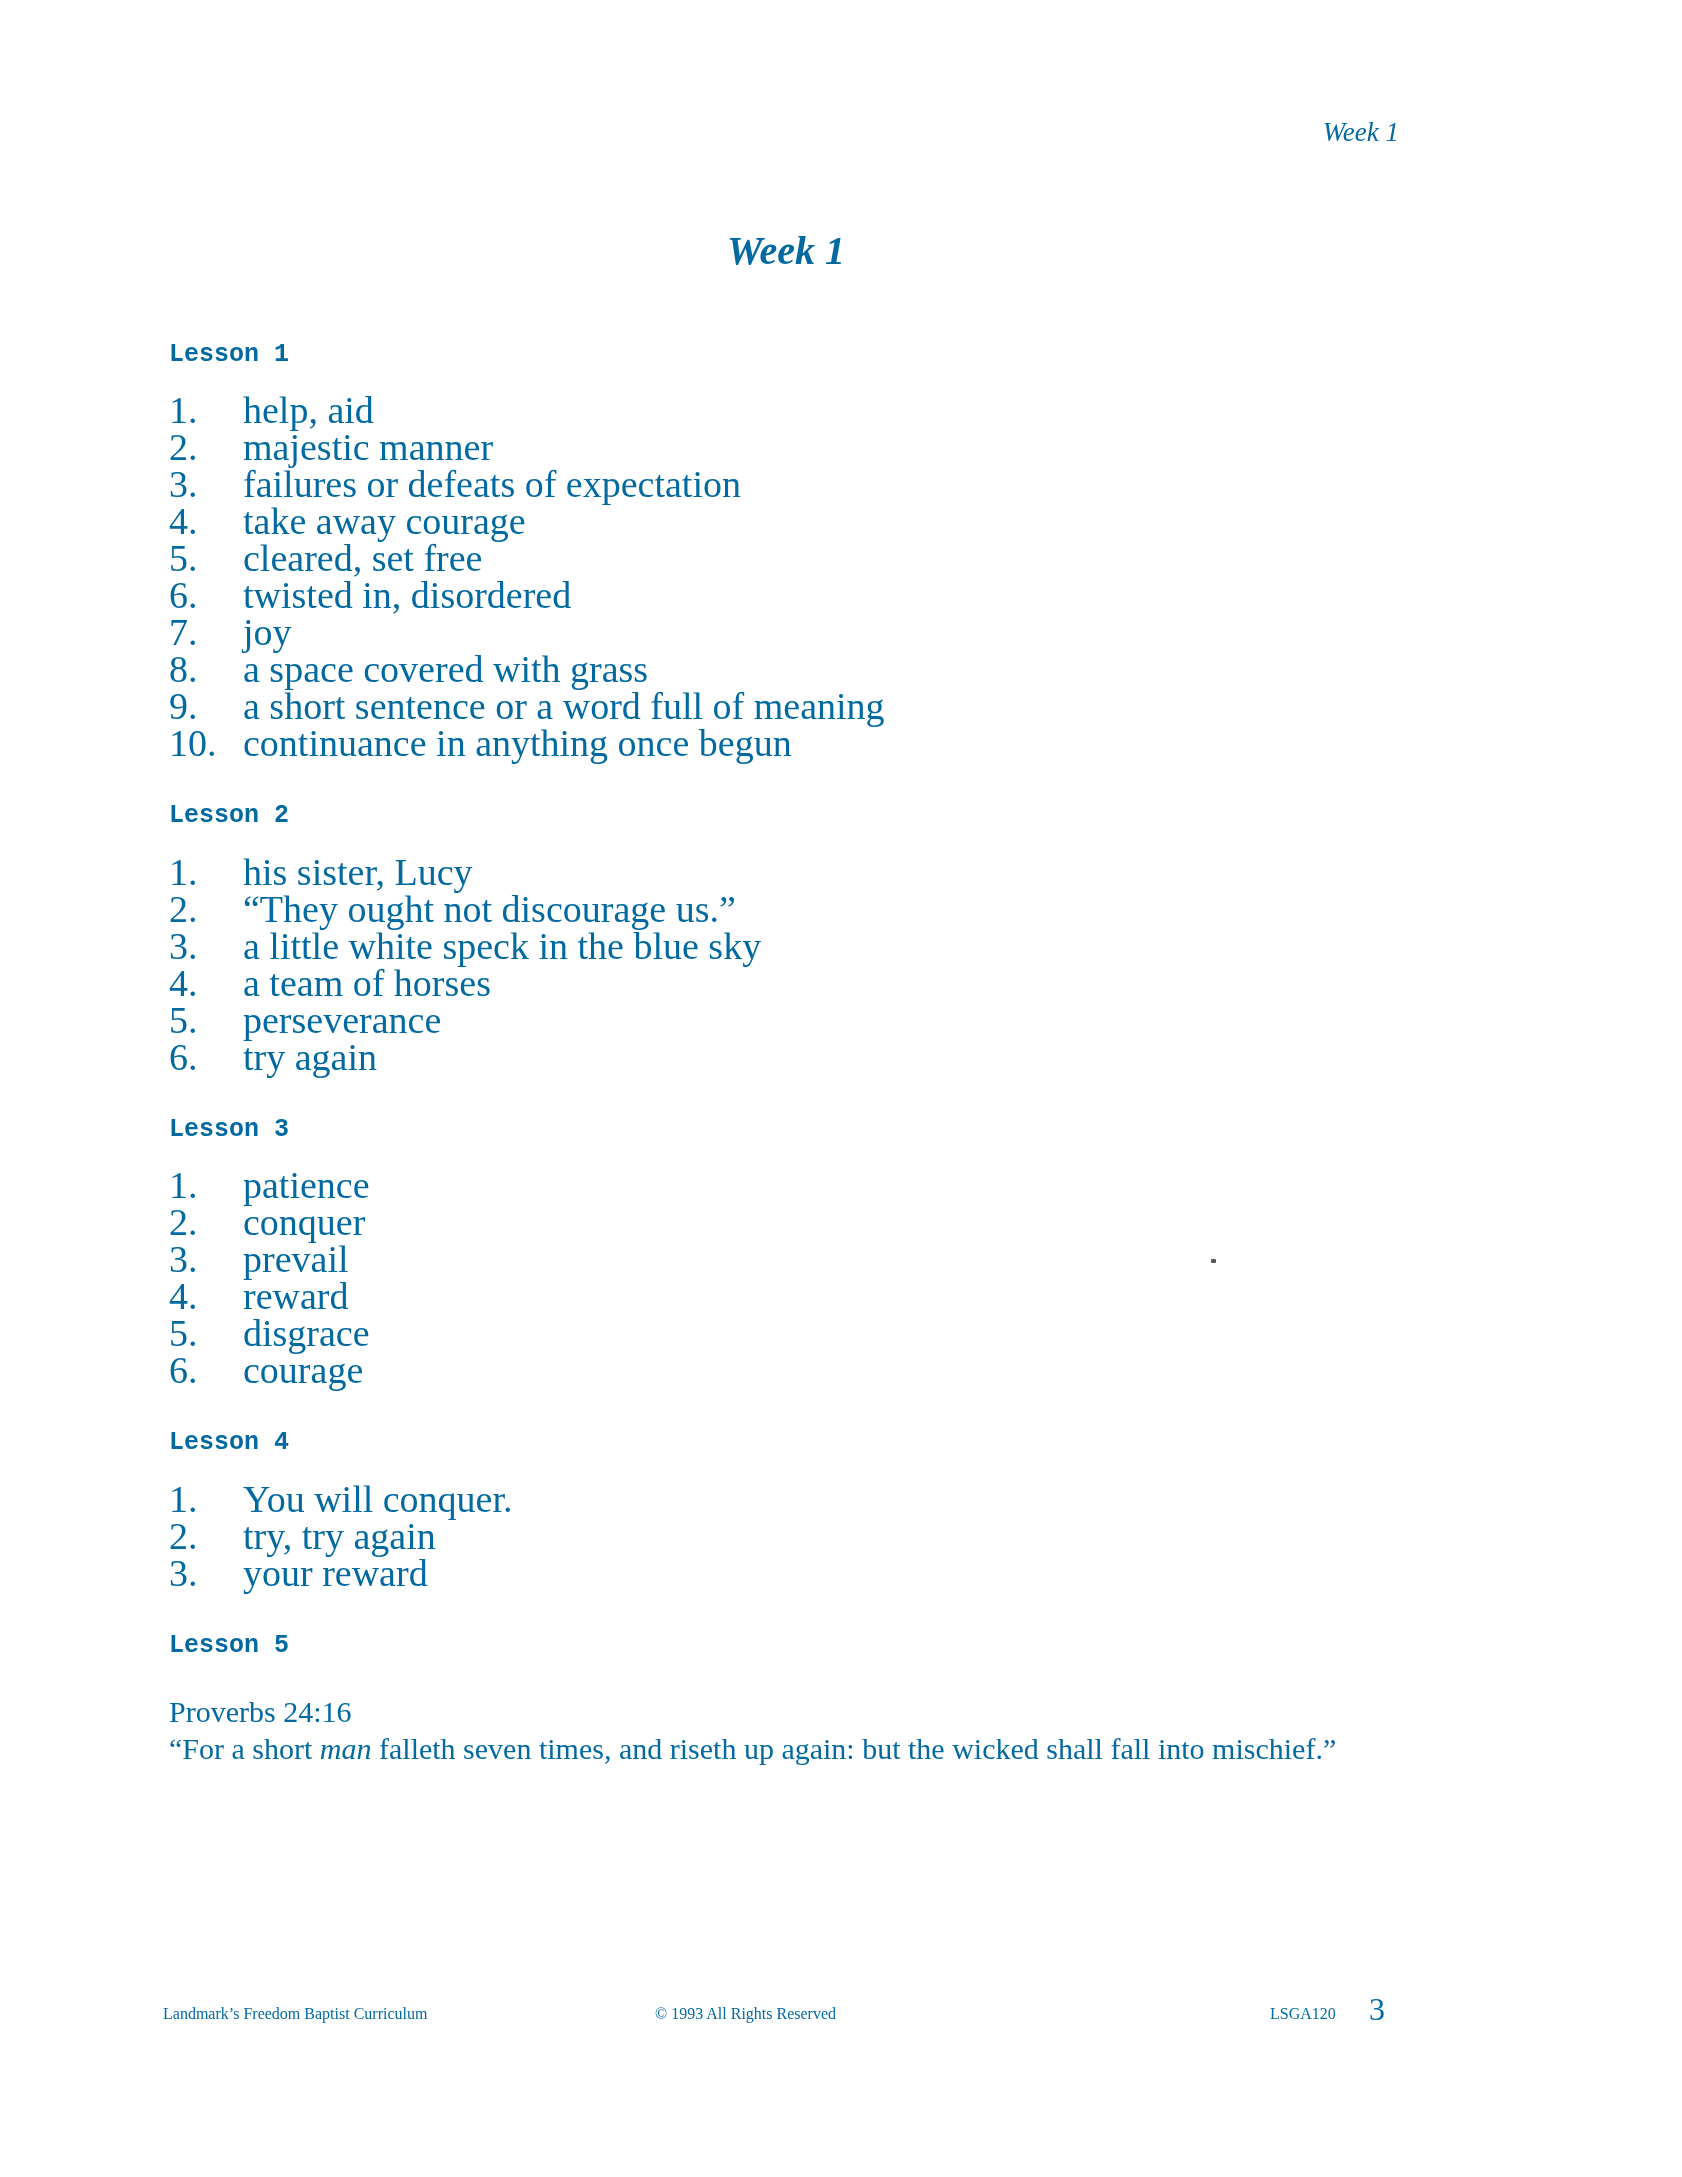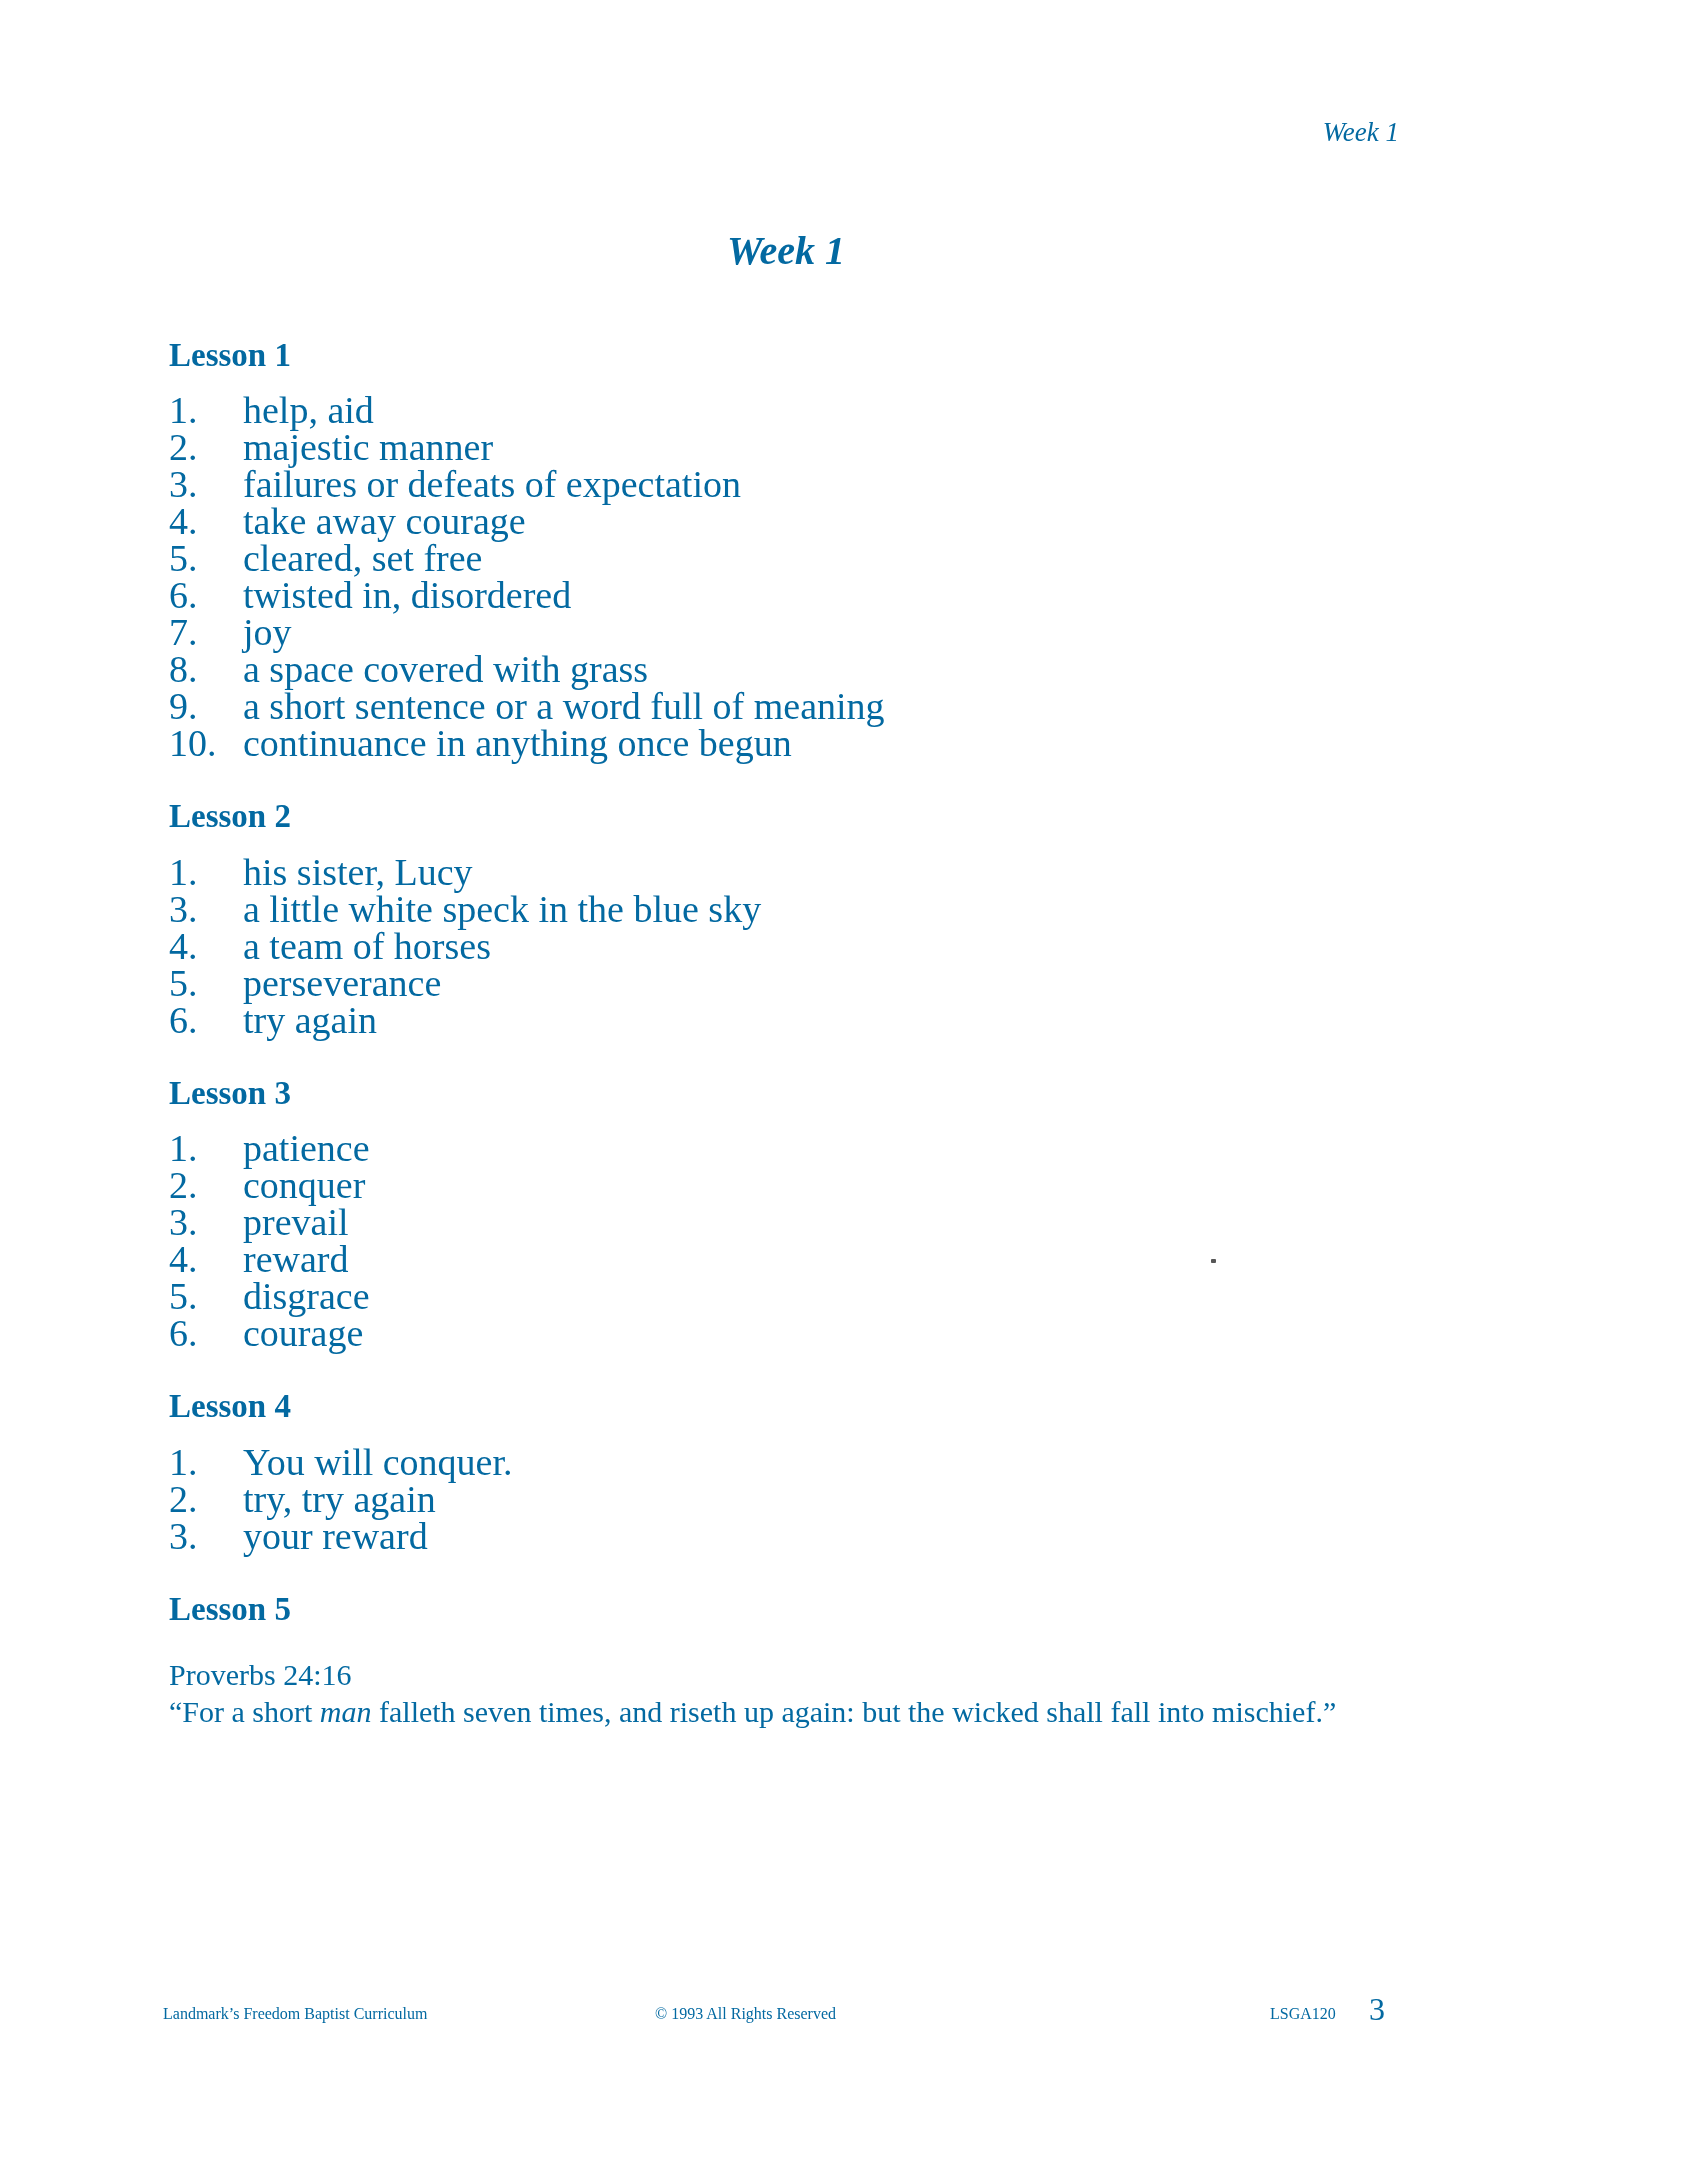--- a/index.html
+++ b/index.html
@@ -43,23 +43,24 @@
     width: 1418px;
   }
   .content section {
     margin: 0 0 33px 0;
   }
   .content section:last-of-type {
     margin-bottom: 0;
   }
   .content h2 {
     margin: 0 0 16.4px 0;
-    font-size: 33px;
+    font-size: 25px;
     line-height: 42px;
     font-weight: bold;
+    font-family: Liberation Mono, monospace;
   }
   .content ol {
     margin: 0;
     padding: 0;
     list-style: none;
   }
   .content li {
     font-size: 38px;
     line-height: 37px;
     white-space: nowrap;
@@ -112,20 +113,21 @@
           <li><span class="num">7.</span><span class="item-text">joy</span></li>
           <li><span class="num">8.</span><span class="item-text">a space covered with grass</span></li>
           <li><span class="num">9.</span><span class="item-text">a short sentence or a word full of meaning</span></li>
           <li><span class="num">10.</span><span class="item-text">continuance in anything once begun</span></li>
         </ol>
       </section>
       <section>
         <h2>Lesson 2</h2>
         <ol>
           <li><span class="num">1.</span><span class="item-text">his sister, Lucy</span></li>
+          <li><span class="num">2.</span><span class="item-text">“They ought not discourage us.”</span></li>
           <li><span class="num">3.</span><span class="item-text">a little white speck in the blue sky</span></li>
           <li><span class="num">4.</span><span class="item-text">a team of horses</span></li>
           <li><span class="num">5.</span><span class="item-text">perseverance</span></li>
           <li><span class="num">6.</span><span class="item-text">try again</span></li>
         </ol>
       </section>
       <section>
         <h2>Lesson 3</h2>
         <ol>
           <li><span class="num">1.</span><span class="item-text">patience</span></li>

